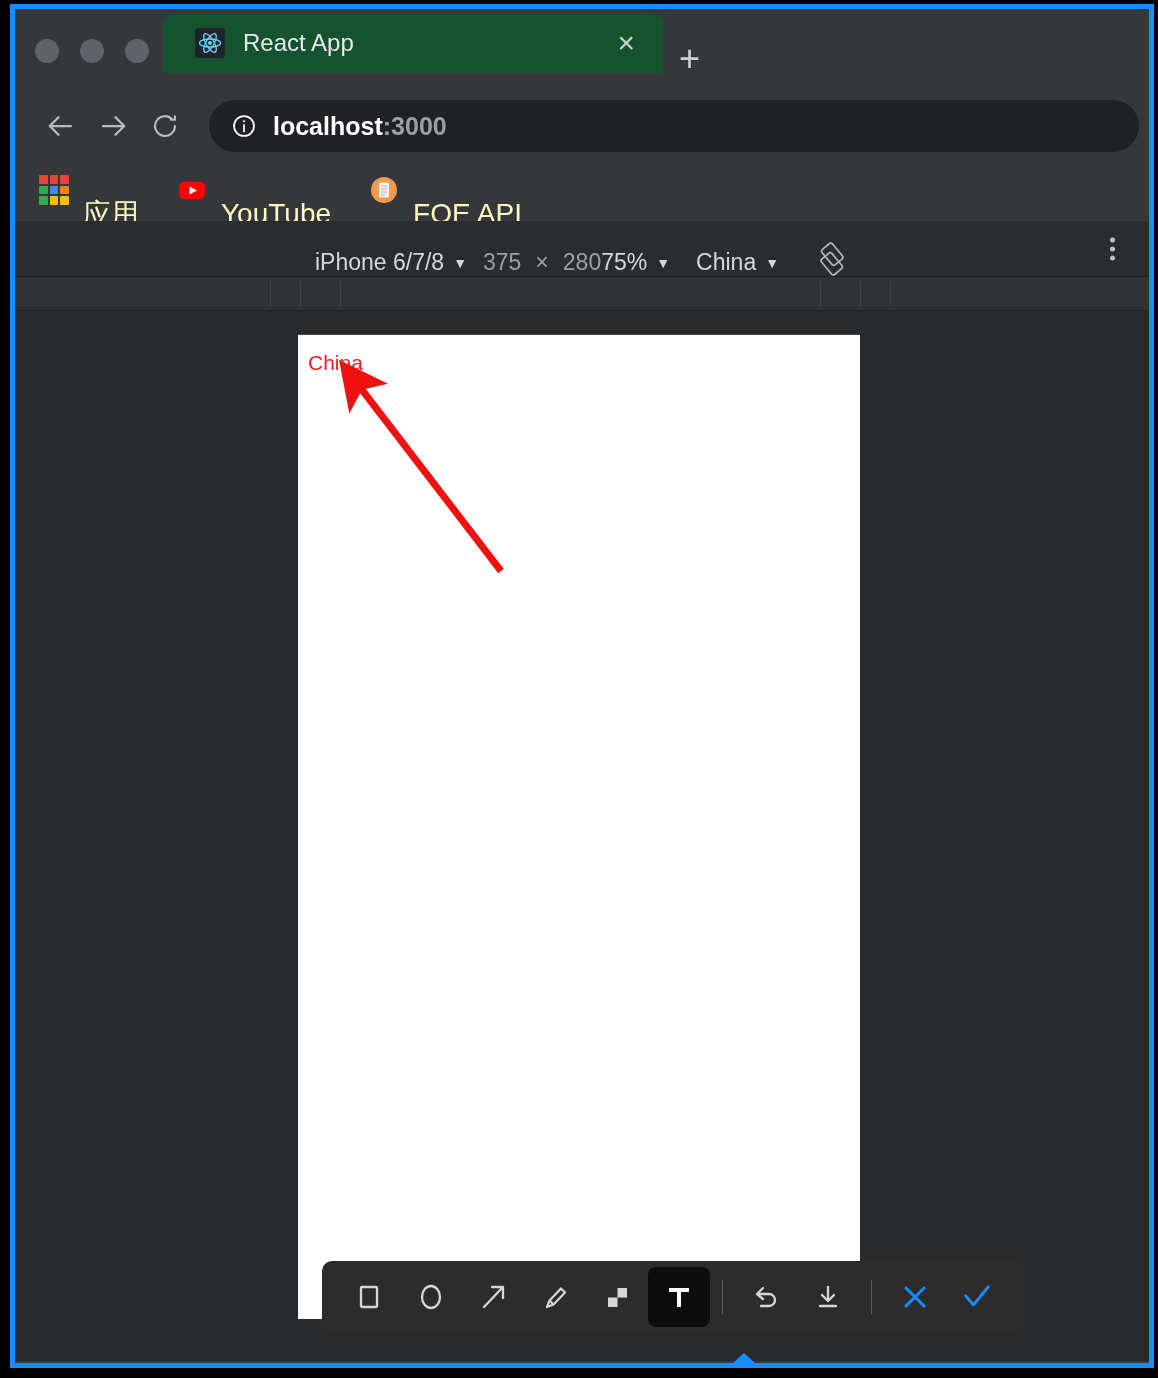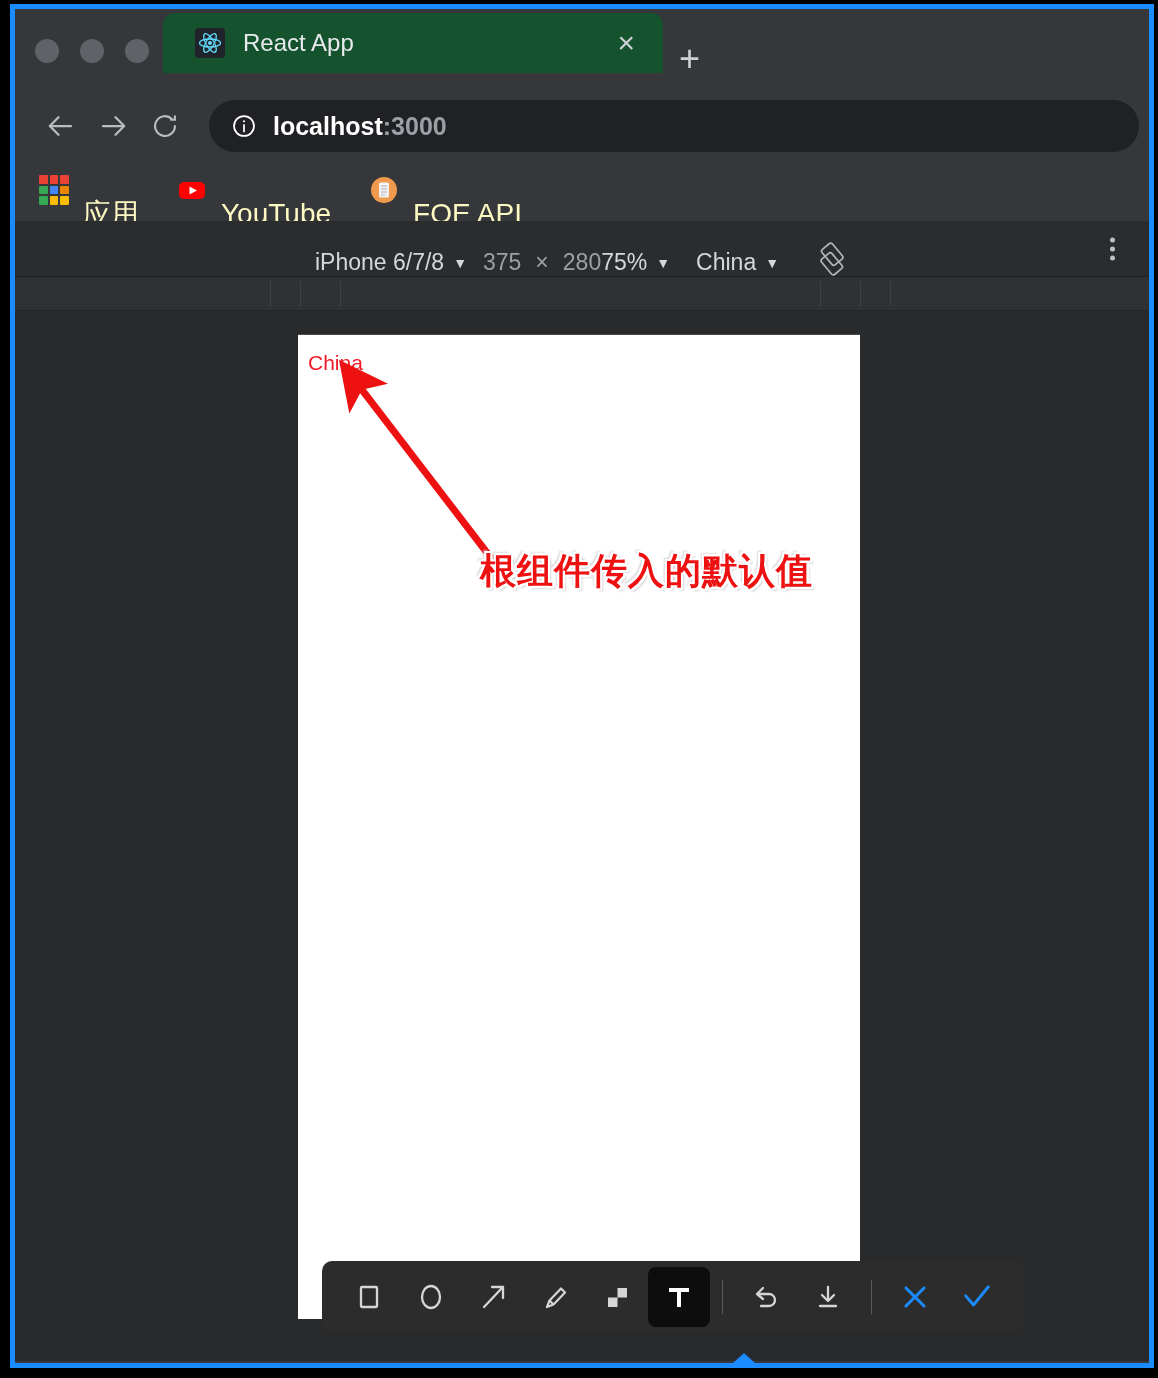--- a/index.html
+++ b/index.html
@@ -432,21 +432,20 @@
 
           <div class="annot">
             <svg width="562" height="985">
               <defs>
                 <marker id="ah" markerWidth="7" markerHeight="7" refX="3" refY="3.5" orient="auto">
                   <polygon points="0,0 7,3.5 0,7 1.6,3.5" fill="#ee1111"></polygon>
                 </marker>
               </defs>
               <line x1="203" y1="236" x2="58" y2="47" stroke="#ee1111" stroke-width="7" marker-end="url(#ah)"></line>
             </svg>
-            <div class="annot-text">根组件传入的默认值</div>
           </div>
         </div>
 
         <div class="annotbar">
 
           <div class="tool">
             <svg width="30" height="30" viewBox="0 0 30 30" fill="none" stroke="#d6d6d6" stroke-width="2.3">
               <rect x="7" y="5" width="16" height="20" rx="1"></rect>
             </svg>
           </div>

